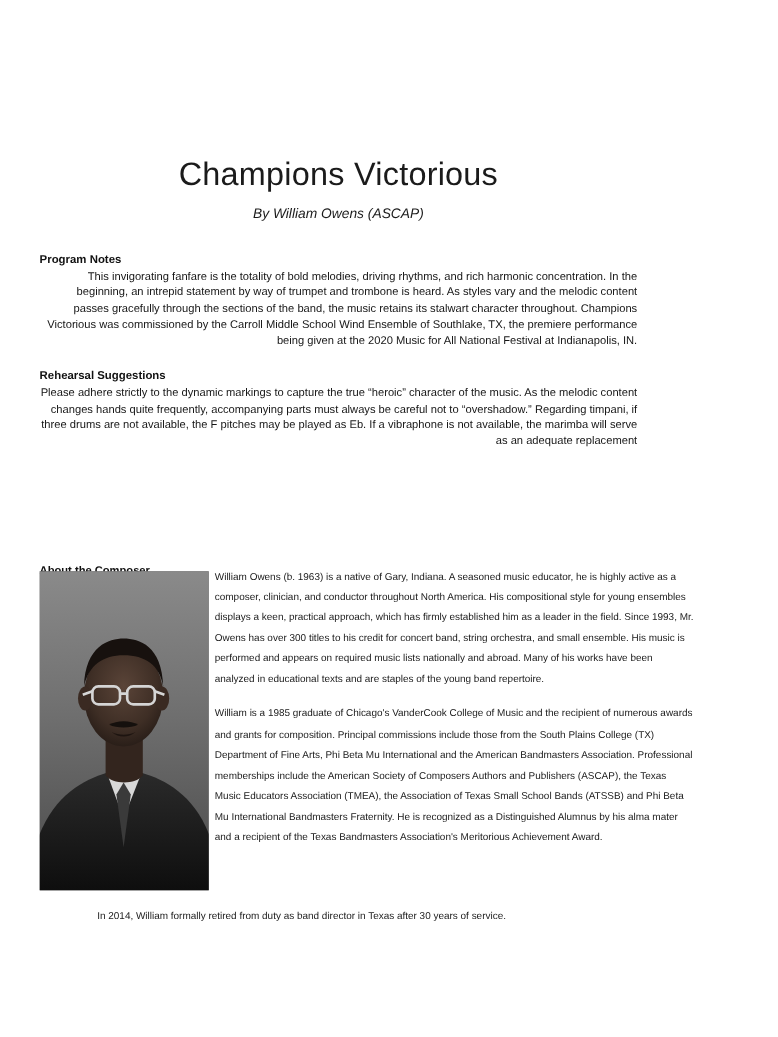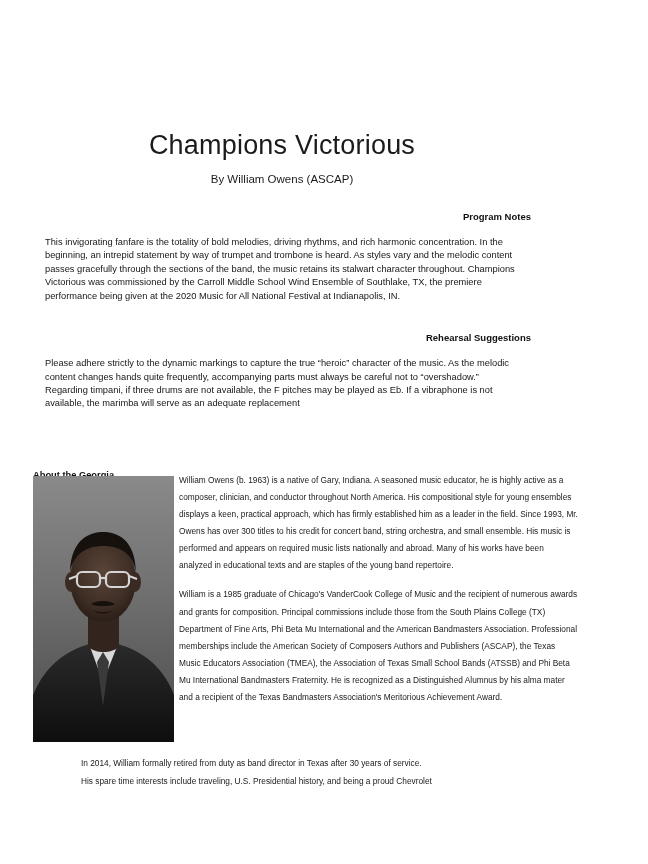--- a/index.html
+++ b/index.html
@@ -30,39 +30,39 @@
     margin: 0;
     padding-top: 131px;
     line-height: 1.1;
   }
   .byline {
     text-align: center;
     font-size: 11.5px;
     color: #1b1b1b;
     margin: 0;
     padding-top: 12px;
+    font-style: italic;
   }
   .section-head {
     font-size: 9.5px;
     font-weight: bold;
     color: #111111;
     margin: 0;
     padding-top: 26px;
-    text-align: right;
   }
   .section-head.rehearsal {
     padding-top: 17px;
   }
   .body-text {
     font-size: 9.3px;
     line-height: 1.45;
     color: #161616;
-    margin: 12px;
+    margin: 0;
     padding-top: 2px;
-    text-align: left;
+    text-align: right;
   }
   .composer-head {
     font-size: 9.3px;
     font-weight: bold;
     color: #111111;
     position: absolute;
     left: 33px;
     top: 462px;
   }
   .portrait {
@@ -110,21 +110,21 @@
 
   <h1 class="title">Champions Victorious</h1>
   <p class="byline">By William Owens (ASCAP)</p>
 
   <h2 class="section-head">Program Notes</h2>
   <p class="body-text">This invigorating fanfare is the totality of bold melodies, driving rhythms, and rich harmonic concentration. In the beginning, an intrepid statement by way of trumpet and trombone is heard. As styles vary and the melodic content passes gracefully through the sections of the band, the music retains its stalwart character throughout. Champions Victorious was commissioned by the Carroll Middle School Wind Ensemble of Southlake, TX, the premiere performance being given at the 2020 Music for All National Festival at Indianapolis, IN.</p>
 
   <h2 class="section-head rehearsal">Rehearsal Suggestions</h2>
   <p class="body-text">Please adhere strictly to the dynamic markings to capture the true “heroic” character of the music. As the melodic content changes hands quite frequently, accompanying parts must always be careful not to “overshadow.” Regarding timpani, if three drums are not available, the F pitches may be played as Eb. If a vibraphone is not available, the marimba will serve as an adequate replacement</p>
 
-  <h2 class="composer-head">About the Georgia</h2>
+  <h2 class="composer-head">About the Composer</h2>
 
   <div class="portrait">
     <svg width="141" height="266" viewBox="0 0 141 266" xmlns="http://www.w3.org/2000/svg" aria-hidden="true">
       <defs>
         <linearGradient id="bgGrad" x1="0" y1="0" x2="0" y2="1">
           <stop offset="0%" stop-color="#8a8a8a"></stop>
           <stop offset="45%" stop-color="#6f6f6f"></stop>
           <stop offset="100%" stop-color="#4a4a4a"></stop>
         </linearGradient>
         <linearGradient id="suitGrad" x1="0" y1="0" x2="0" y2="1">
@@ -168,16 +168,15 @@
     </svg>
   </div>
 
   <div class="composer-text">
     <p>William Owens (b. 1963) is a native of Gary, Indiana. A seasoned music educator, he is highly active as a composer, clinician, and conductor throughout North America. His compositional style for young ensembles displays a keen, practical approach, which has firmly established him as a leader in the field. Since 1993, Mr. Owens has over 300 titles to his credit for concert band, string orchestra, and small ensemble. His music is performed and appears on required music lists nationally and abroad. Many of his works have been analyzed in educational texts and are staples of the young band repertoire.</p>
     <p>William is a 1985 graduate of Chicago's VanderCook College of Music and the recipient of numerous awards and grants for composition. Principal commissions include those from the South Plains College (TX) Department of Fine Arts, Phi Beta Mu International and the American Bandmasters Association. Professional memberships include the American Society of Composers Authors and Publishers (ASCAP), the Texas Music Educators Association (TMEA), the Association of Texas Small School Bands (ATSSB) and Phi Beta Mu International Bandmasters Fraternity. He is recognized as a Distinguished Alumnus by his alma mater and a recipient of the Texas Bandmasters Association's Meritorious Achievement Award.</p>
   </div>
 
   <div class="composer-tail">
     <p>In 2014, William formally retired from duty as band director in Texas after 30 years of service.</p>
-    <p>His spare time interests include traveling, U.S. Presidential history, and being a proud Chevrolet</p>
   </div>
 
 </div>
 
 </body></html>

